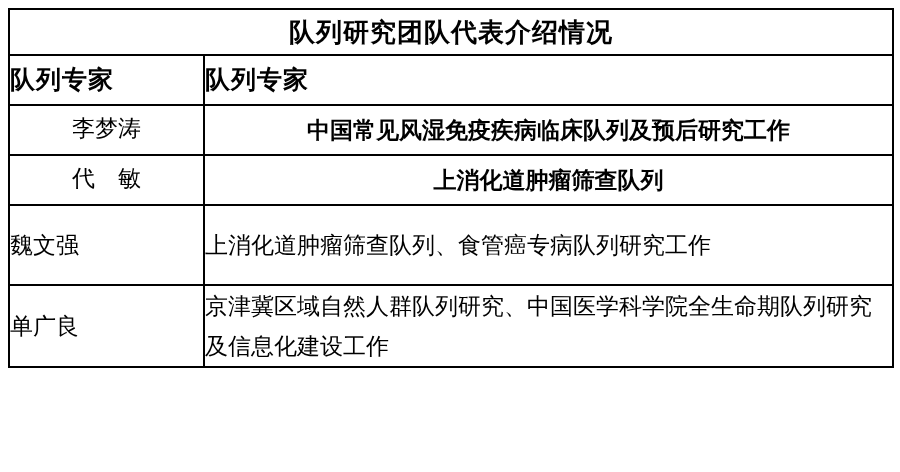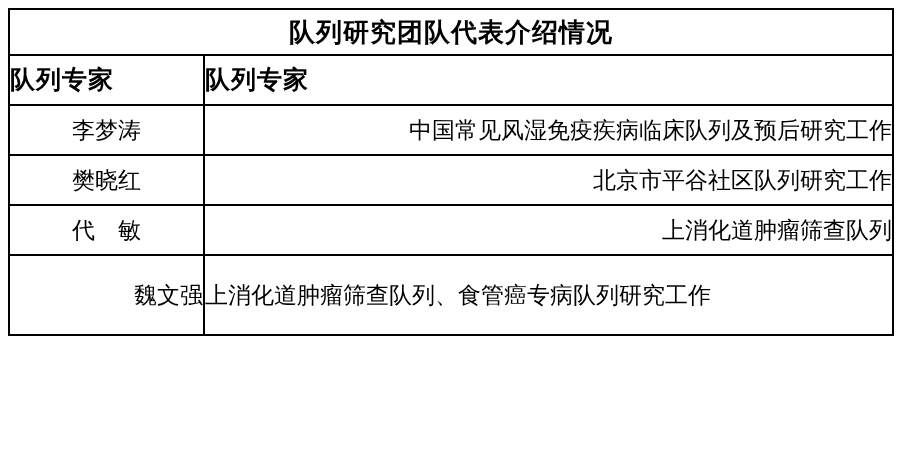--- a/index.html
+++ b/index.html
@@ -44,33 +44,35 @@
     letter-spacing: 1px;
     height: 48px;
     line-height: 48px;
   }
   .name-cell {
     text-align: center;
     font-size: 23px;
     height: 48px;
     line-height: 48px;
     white-space: pre;
+    font-family: Liberation Mono, monospace;
   }
   .name-cell-tall {
-    text-align: right;
+    text-align: left;
     font-size: 23px;
     height: 78px;
     white-space: pre;
   }
   .content-cell {
-    text-align: right;
+    text-align: center;
     font-size: 23px;
     height: 48px;
     line-height: 48px;
     padding-left: 12px;
+    font-weight: bold;
   }
   .content-cell-tall {
     text-align: left;
     font-size: 23px;
     line-height: 40px;
     height: 78px;
     padding-left: 12px;
     padding-top: 0;
   }
 </style>
@@ -89,26 +91,26 @@
       </tr>
       <tr>
         <td class="colhead">队列专家</td>
         <td class="colhead">队列专家</td>
       </tr>
       <tr>
         <td class="name-cell">李梦涛</td>
         <td class="content-cell">中国常见风湿免疫疾病临床队列及预后研究工作</td>
       </tr>
       <tr>
-        <td class="name-cell">樊晓红</td>
-        <td class="content-cell">北京市平谷社区队列研究工作</td>
-      </tr>
-      <tr>
         <td class="name-cell">代　敏</td>
         <td class="content-cell">上消化道肿瘤筛查队列</td>
       </tr>
       <tr>
         <td class="name-cell-tall">魏文强</td>
         <td class="content-cell-tall">上消化道肿瘤筛查队列、食管癌专病队列研究工作</td>
       </tr>
+      <tr>
+        <td class="name-cell-tall">单广良</td>
+        <td class="content-cell-tall">京津冀区域自然人群队列研究、中国医学科学院全生命期队列研究及信息化建设工作</td>
+      </tr>
     </tbody>
   </table>
 </div>
 
 </body></html>

